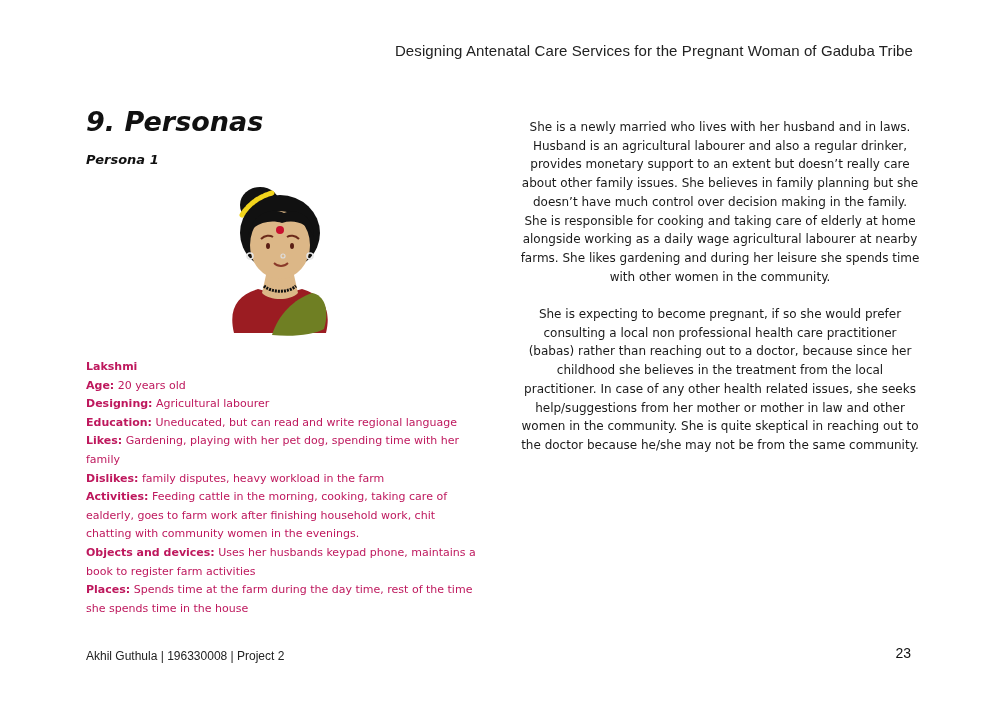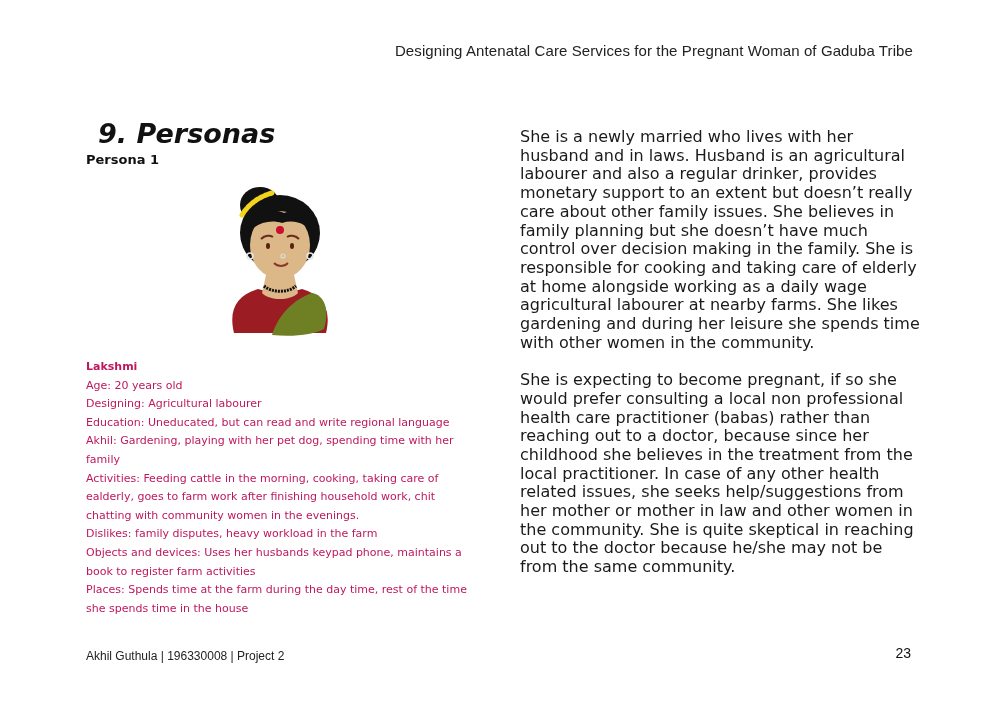--- a/index.html
+++ b/index.html
@@ -1,31 +1,31 @@
 <!DOCTYPE html>
 <html><head>
 <meta charset="utf-8">
 <style>
   html, body { margin: 0; padding: 0; background: #ffffff; }
   body { width: 1000px; height: 707px; position: relative; overflow: hidden;
          font-family: "DejaVu Sans", sans-serif; color: #1a1a1a; }
   .running-header { position: absolute; top: 42px; right: 87px; font-size: 15px;
          font-family: "Liberation Sans", sans-serif; color: #222; letter-spacing: 0.1px; }
-  .section-title { position: absolute; left: 86px; top: 106px; margin: 12px; font-size: 27px;
+  .section-title { position: absolute; left: 86px; top: 106px; margin: 0; font-size: 27px;
          font-weight: bold; font-style: italic; font-family: "DejaVu Sans", sans-serif; color: #111; }
   .persona-label { position: absolute; left: 86px; top: 152px; margin: 0; font-size: 13px;
-         font-weight: bold; color: #111; }
+         font-weight: bold; font-style: italic; color: #111; }
   .avatar { position: absolute; left: 228px; top: 183px; width: 104px; height: 155px; }
   .profile { position: absolute; left: 86px; top: 358px; width: 390px; font-size: 11px;
          line-height: 18.6px; color: #be185d; }
   .profile .name { font-weight: bold; }
-  .profile b { font-weight: normal; }
+  .profile b { font-weight: bold; }
   .profile p { margin: 0; }
-  .bio { position: absolute; left: 520px; top: 128px; width: 400px; font-size: 16px;
-         line-height: 18.7px; color: #1a1a1a; }
+  .bio { position: absolute; left: 520px; top: 118px; width: 400px; font-size: 12px;
+         line-height: 18.7px; color: #1a1a1a; text-align: center; }
   .bio p { margin: 0 0 18.7px 0; }
   .footer-left { position: absolute; left: 86px; top: 649px; font-size: 12px;
          font-family: "Liberation Sans", sans-serif; color: #222; }
   .page-number { position: absolute; right: 89px; top: 645px; font-size: 14px;
          font-family: "Liberation Sans", sans-serif; color: #111; }
 </style>
 </head>
 <body>
 
 <div class="running-header">Designing Antenatal Care Services for the Pregnant Woman of Gaduba Tribe</div>
@@ -68,23 +68,23 @@
     <circle cx="22" cy="73" r="3" fill="none" stroke="#e6e6e6" stroke-width="1.5"></circle>
     <circle cx="82" cy="73" r="3" fill="none" stroke="#e6e6e6" stroke-width="1.5"></circle>
   </svg>
 </div>
 
 <div class="profile">
   <p class="name">Lakshmi</p>
   <p><b>Age:</b> <span>20 years old</span></p>
   <p><b>Designing:</b> <span>Agricultural labourer</span></p>
   <p><b>Education:</b> <span>Uneducated, but can read and write regional language</span></p>
-  <p><b>Akhil:</b> <span>Gardening, playing with her pet dog, spending time with her family</span></p>
+  <p><b>Likes:</b> <span>Gardening, playing with her pet dog, spending time with her family</span></p>
+  <p><b>Dislikes:</b> <span>family disputes, heavy workload in the farm</span></p>
   <p><b>Activities:</b> <span>Feeding cattle in the morning, cooking, taking care of ealderly, goes to farm work after finishing household work, chit chatting with community women in the evenings.</span></p>
-  <p><b>Dislikes:</b> <span>family disputes, heavy workload in the farm</span></p>
   <p><b>Objects and devices:</b> <span>Uses her husbands keypad phone, maintains a book to register farm activities</span></p>
   <p><b>Places:</b> <span>Spends time at the farm during the day time, rest of the time she spends time in the house</span></p>
 </div>
 
 <div class="bio">
   <p>She is a newly married who lives with her husband and in laws. Husband is an agricultural labourer and also a regular drinker, provides monetary support to an extent but doesn’t really care about other family issues. She believes in family planning but she doesn’t have much control over decision making in the family. She is responsible for cooking and taking care of elderly at home alongside working as a daily wage agricultural labourer at nearby farms. She likes gardening and during her leisure she spends time with other women in the community.</p>
   <p>She is expecting to become pregnant, if so she would prefer consulting a local non professional health care practitioner (babas) rather than reaching out to a doctor, because since her childhood she believes in the treatment from the local practitioner. In case of any other health related issues, she seeks help/suggestions from her mother or mother in law and other women in the community. She is quite skeptical in reaching out to the doctor because he/she may not be from the same community.</p>
 </div>
 
 <div class="footer-left">Akhil Guthula | 196330008 | Project 2</div>

